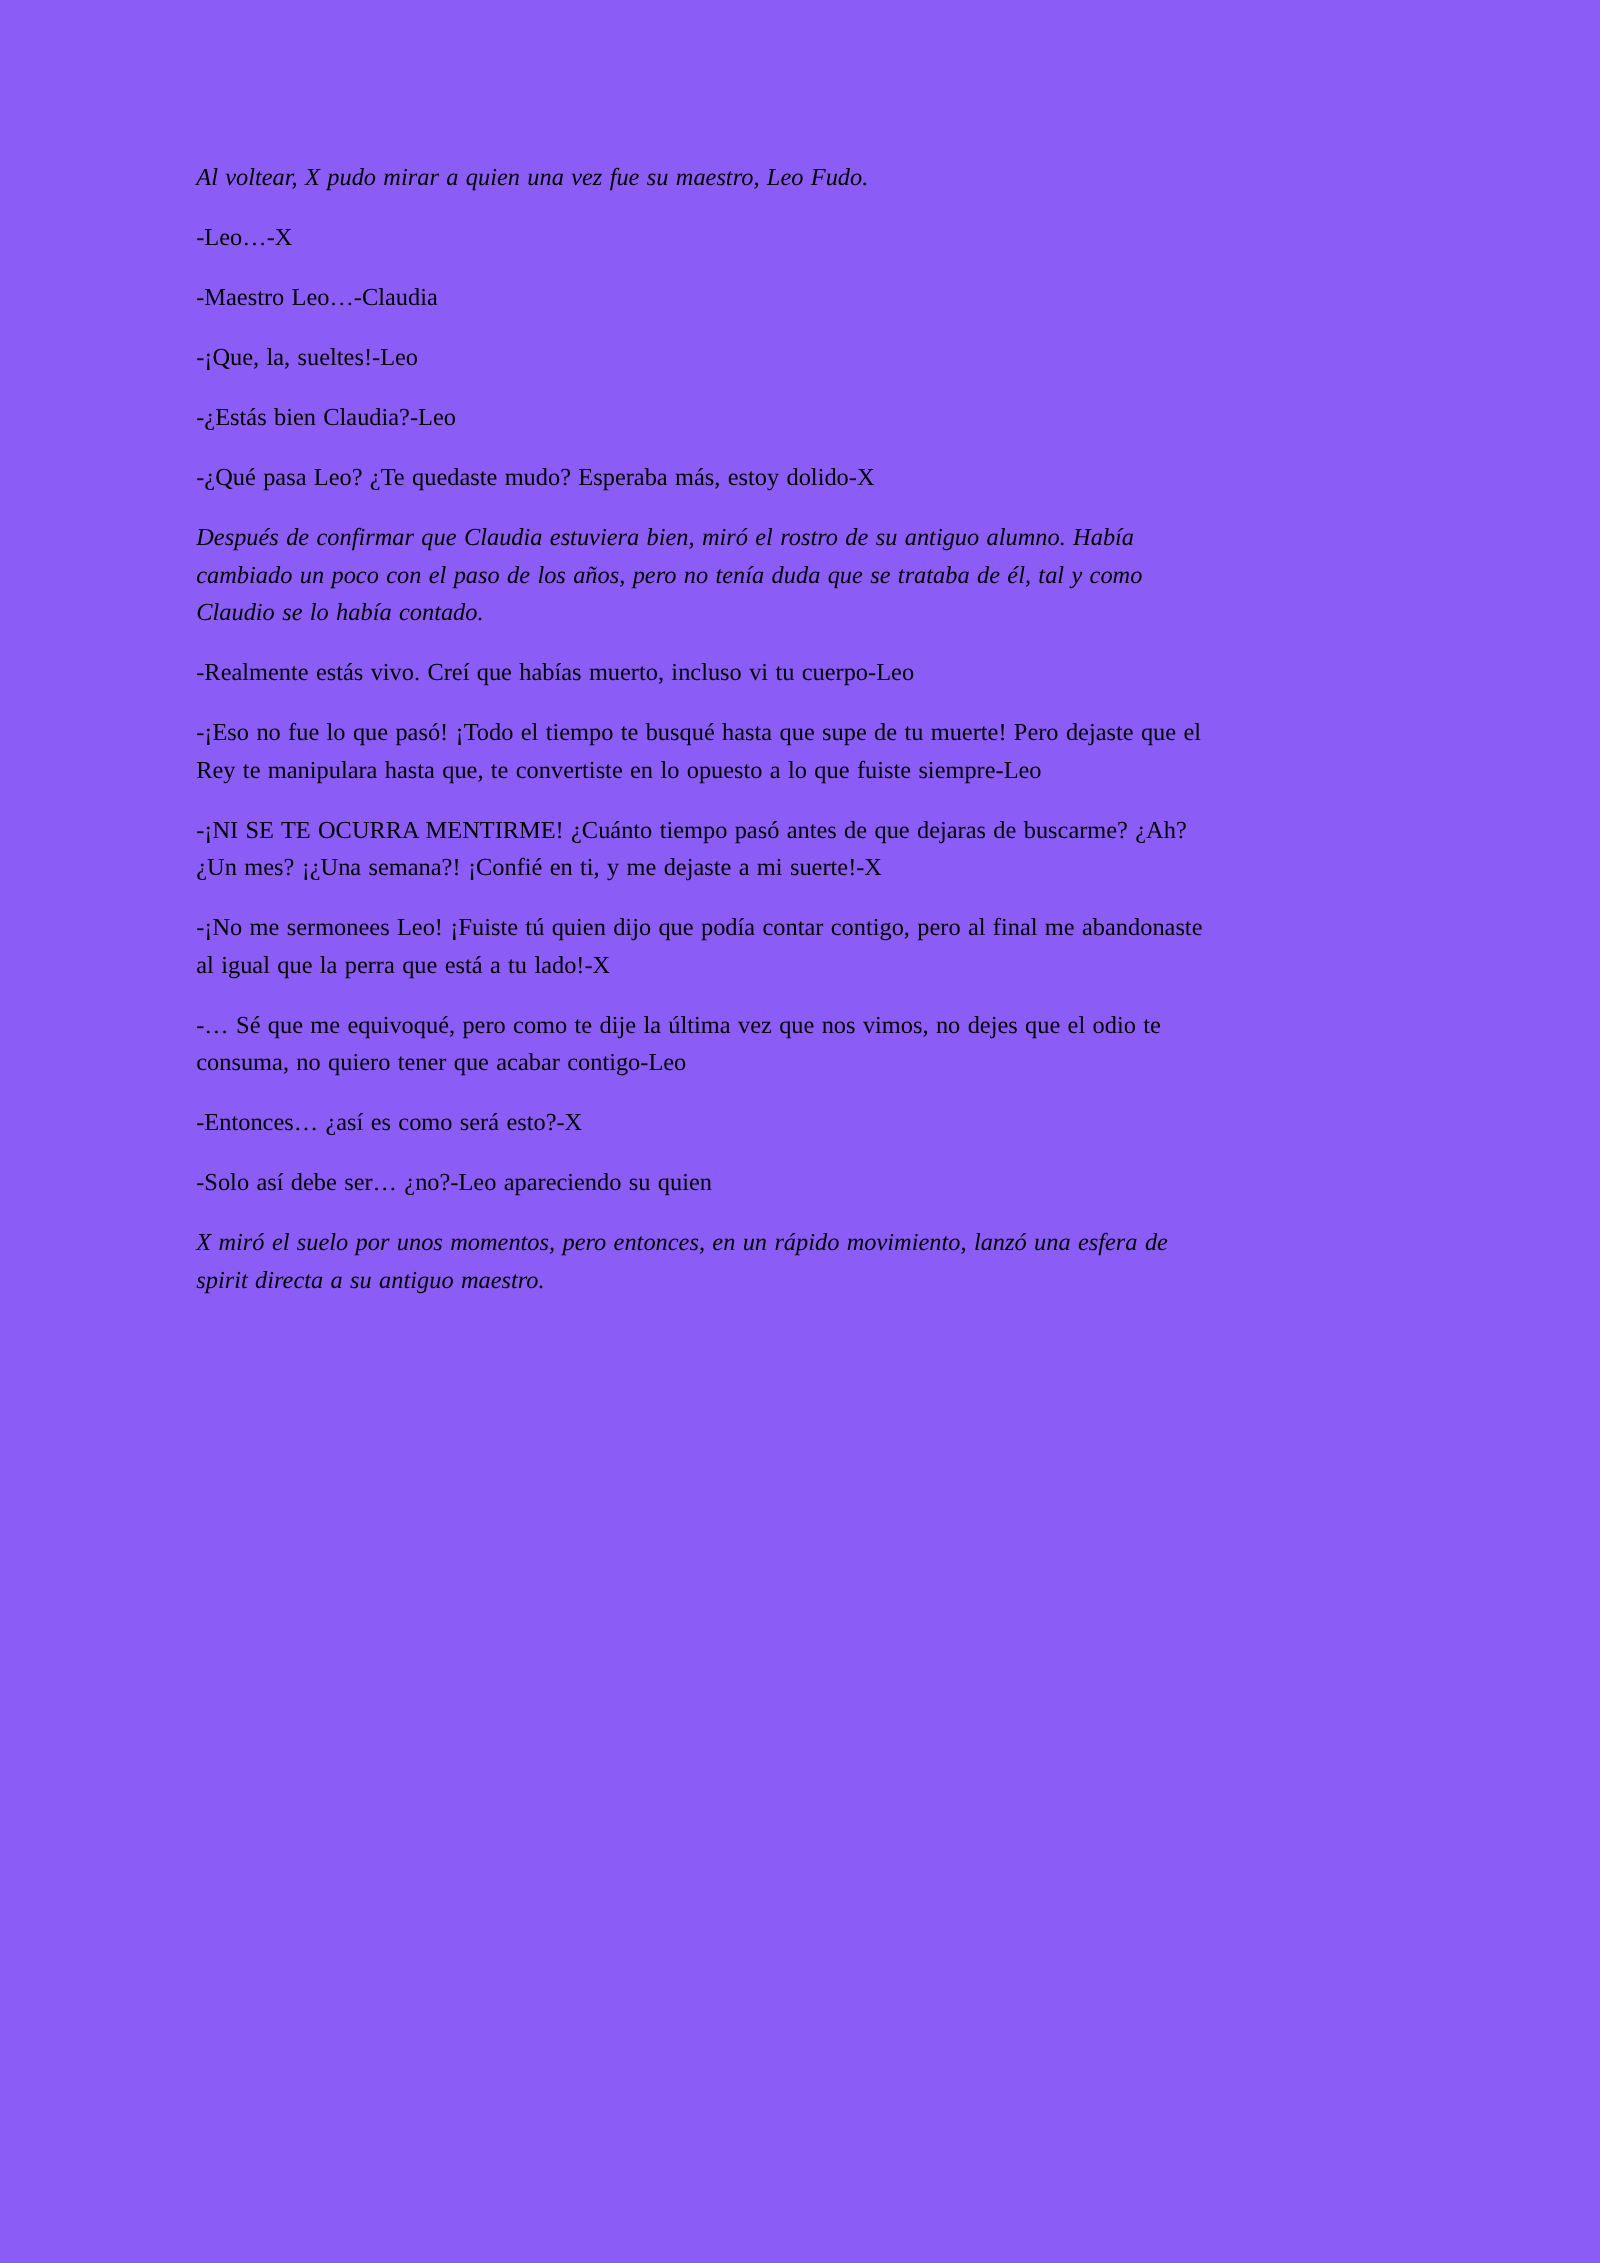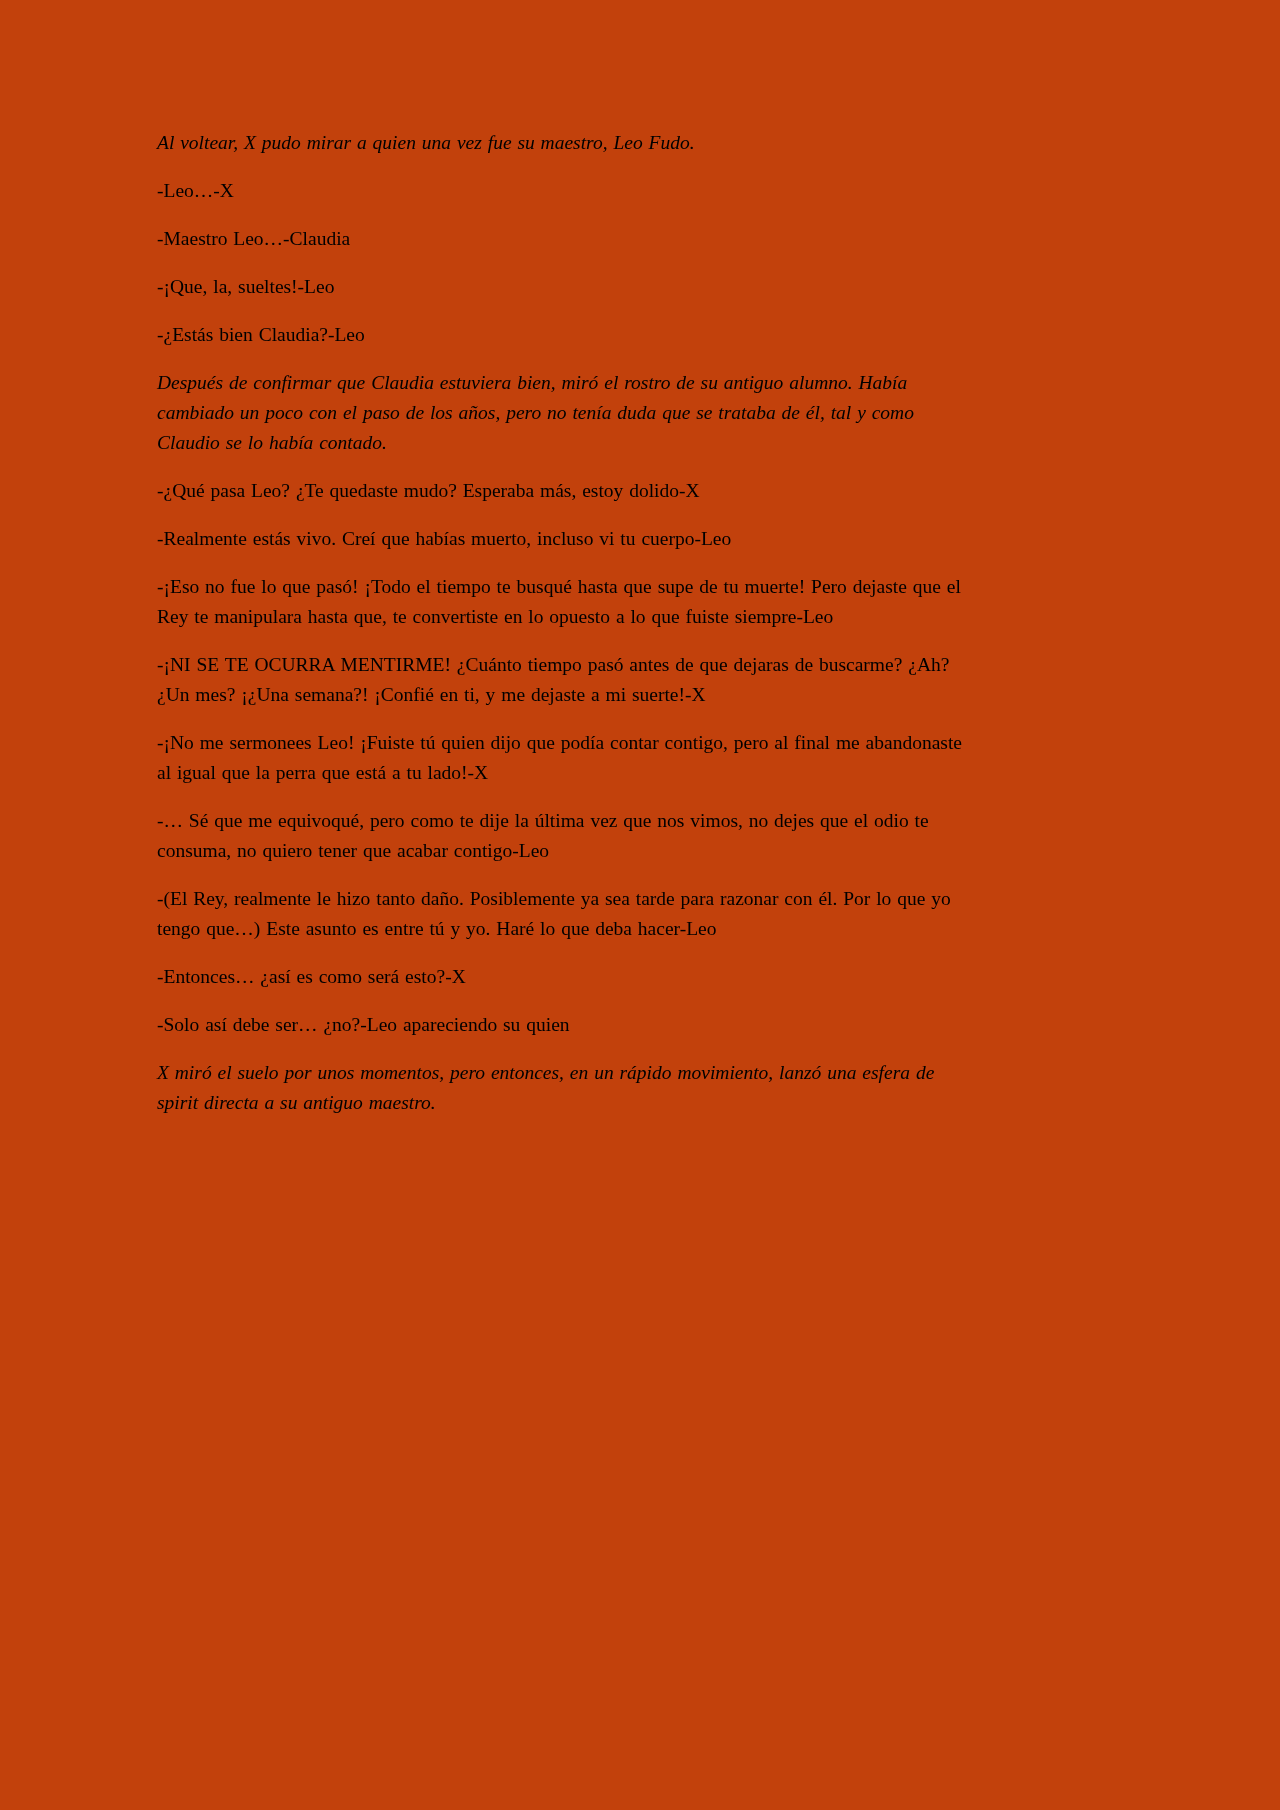--- a/index.html
+++ b/index.html
@@ -4,21 +4,21 @@
 <style>
   html, body {
     margin: 0;
     padding: 0;
     background: #ffffff;
   }
   .page {
     position: relative;
     width: 1280px;
     height: 1810px;
-    background: #c2410c;
+    background: #8b5cf6;
     overflow: hidden;
     font-family: "Liberation Serif", "DejaVu Serif", serif;
     color: #000000;
   }
   .doc-body {
     position: absolute;
     top: 128px;
     left: 157px;
     width: 806px;
   }
@@ -40,25 +40,24 @@
 <body>
 
 <div class="page">
   <div class="doc-body">
 
   <p class="para italic">Al voltear, X pudo mirar a quien una vez fue su maestro, Leo Fudo.</p>
       <p class="para normal">-Leo…-X</p>
       <p class="para normal">-Maestro Leo…-Claudia</p>
       <p class="para normal">-¡Que, la, sueltes!-Leo</p>
       <p class="para normal">-¿Estás bien Claudia?-Leo</p>
+      <p class="para normal">-¿Qué pasa Leo? ¿Te quedaste mudo? Esperaba más, estoy dolido-X</p>
       <p class="para italic">Después de confirmar que Claudia estuviera bien, miró el rostro de su antiguo alumno. Había cambiado un poco con el paso de los años, pero no tenía duda que se trataba de él, tal y como Claudio se lo había contado.</p>
-      <p class="para normal">-¿Qué pasa Leo? ¿Te quedaste mudo? Esperaba más, estoy dolido-X</p>
       <p class="para normal">-Realmente estás vivo. Creí que habías muerto, incluso vi tu cuerpo-Leo</p>
       <p class="para normal">-¡Eso no fue lo que pasó! ¡Todo el tiempo te busqué hasta que supe de tu muerte! Pero dejaste que el Rey te manipulara hasta que, te convertiste en lo opuesto a lo que fuiste siempre-Leo</p>
       <p class="para normal">-¡NI SE TE OCURRA MENTIRME! ¿Cuánto tiempo pasó antes de que dejaras de buscarme? ¿Ah? ¿Un mes? ¡¿Una semana?! ¡Confié en ti, y me dejaste a mi suerte!-X</p>
       <p class="para normal">-¡No me sermonees Leo! ¡Fuiste tú quien dijo que podía contar contigo, pero al final me abandonaste al igual que la perra que está a tu lado!-X</p>
       <p class="para normal">-… Sé que me equivoqué, pero como te dije la última vez que nos vimos, no dejes que el odio te consuma, no quiero tener que acabar contigo-Leo</p>
-      <p class="para normal">-(El Rey, realmente le hizo tanto daño. Posiblemente ya sea tarde para razonar con él. Por lo que yo tengo que…) Este asunto es entre tú y yo. Haré lo que deba hacer-Leo</p>
       <p class="para normal">-Entonces… ¿así es como será esto?-X</p>
       <p class="para normal">-Solo así debe ser… ¿no?-Leo apareciendo su quien</p>
       <p class="para italic">X miró el suelo por unos momentos, pero entonces, en un rápido movimiento, lanzó una esfera de spirit directa a su antiguo maestro.</p>
     </div>
 </div>
 
 </body></html>

